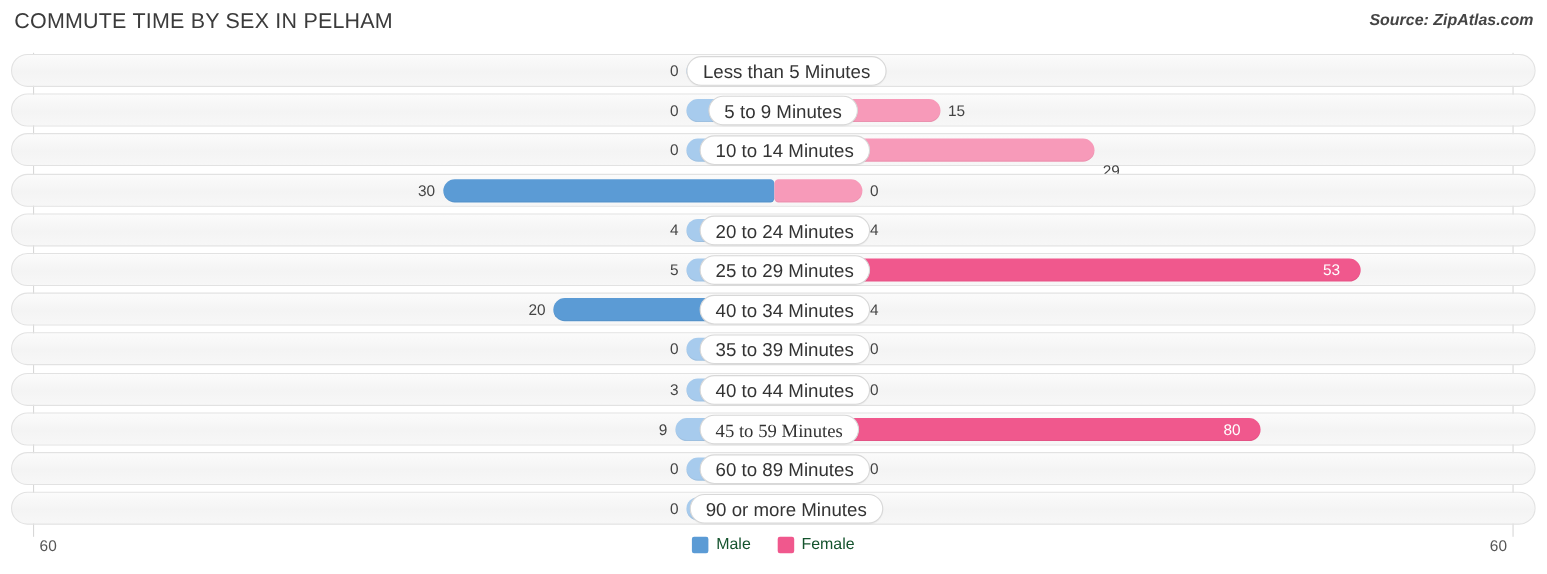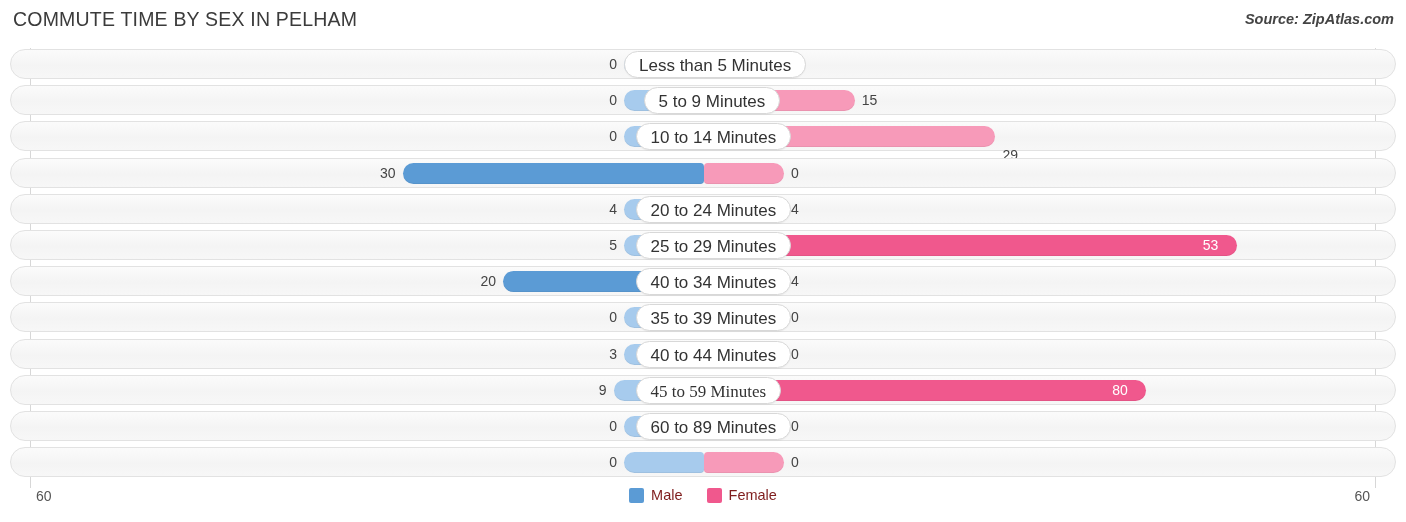--- a/index.html
+++ b/index.html
@@ -84,21 +84,21 @@
     position:absolute;top:6px;font-size:14px;color:#555;
   }
   .axmin.left{left:36px;}
   .axmin.right{right:36px;}
   .legend{
     position:absolute;left:0;top:5px;width:1406px;
     display:flex;justify-content:center;align-items:center;gap:24px;
   }
   .lgitem{display:flex;align-items:center;gap:7px;}
   .swatch{width:15px;height:15px;border-radius:2px;display:block;}
-  .lglabel{font-size:14.5px;color:#7f1d1d;}
+  .lglabel{font-size:14.5px;color:#14532d;}
 </style>
 </head>
 <body>
 
 <div class="page">
 
   <div class="hdr">
     <div class="title">COMMUTE TIME BY SEX IN PELHAM</div>
     <div class="source">Source: ZipAtlas.com</div>
   </div>
@@ -203,20 +203,21 @@
           <div class="val" style="left: 780px;">0</div>
           <div class="pill" style="left: 624.5px;">60 to 89 Minutes</div>
         </div>
       </div>
       <div class="row" style="top: 399.2px;">
         <div class="rowinner">
           <div class="bar male" style="left: 613px; width: 80px;"></div>
           <div class="val" style="right: 780px;">0</div>
           <div class="bar female" style="left: 693px; width: 80px;"></div>
           <div class="val" style="left: 780px;">0</div>
+          <div class="pill" style="left: 615.5px;">90 or more Minutes</div>
         </div>
       </div>
     </div>
 
   <div class="footer">
     <div class="axmin left">60</div>
     <div class="axmin right">60</div>
     <div class="legend">
       <div class="lgitem">
         <span class="swatch" id="sw-male" style="background: rgb(91, 155, 213);"></span>

